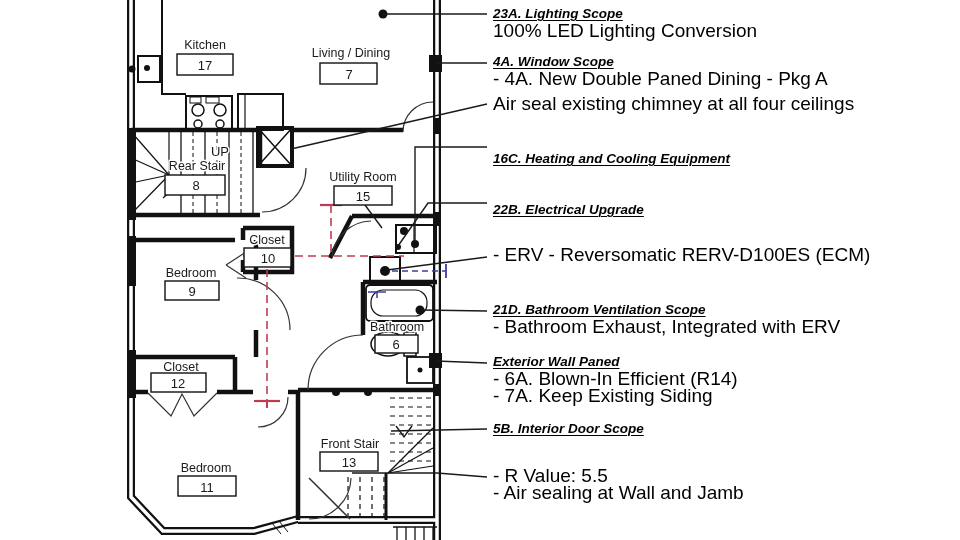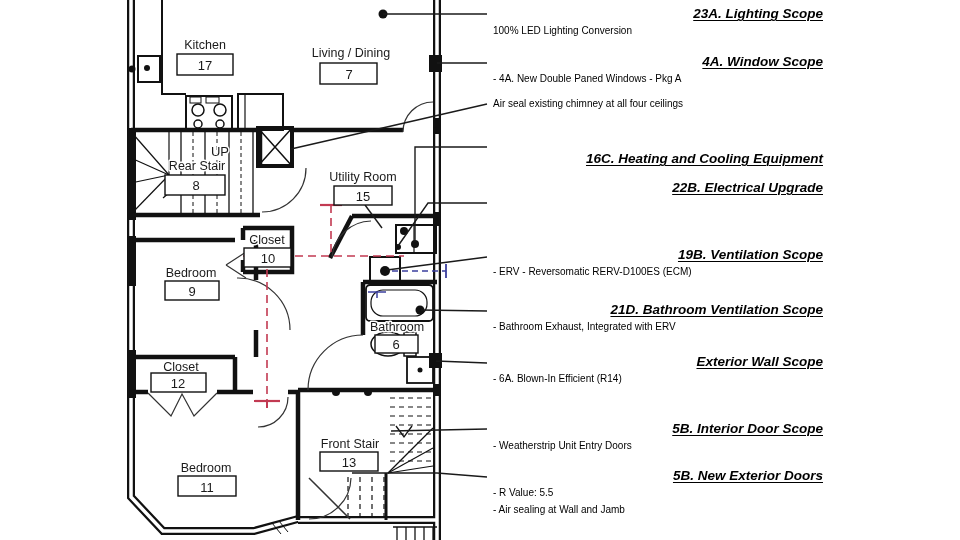--- a/index.html
+++ b/index.html
@@ -14,23 +14,23 @@
     fill:#1a1a1a;
     paint-order:stroke;stroke:#ffffff;stroke-width:3px;stroke-linejoin:round;
   }
   .room-name{font-size:12.5px;}
   .room-num{font-size:13px;}
   .up-label{font-size:13px;}
   
   .callout{position:absolute;left:493px;width:330px;line-height:17px;white-space:nowrap;}
   .callout-heading{
     font-size:13.5px;font-weight:bold;font-style:italic;
-    text-decoration:underline;text-decoration-thickness:1.3px;text-underline-offset:2px;text-align:right;
+    text-decoration:underline;text-decoration-thickness:1.3px;text-underline-offset:2px;
   }
-  .callout-line{font-size:10px;}
+  .callout-line{font-size:19px;}
 </style>
 </head>
 <body>
 
 <div class="stage">
 
   <svg class="plan-svg" viewBox="0 0 960 540">
 
     <g>
       <g stroke="#111" stroke-width="8" fill="none" stroke-linejoin="miter">
@@ -297,55 +297,53 @@
 
   <div>
 
     <div class="callout" style="top:5px">
       <div class="callout-heading">23A. Lighting Scope</div>
       <div class="callout-line">100% LED Lighting Conversion</div>
     </div>
 
     <div class="callout" style="top:53px">
       <div class="callout-heading">4A. Window Scope</div>
-      <div class="callout-line">- 4A. New Double Paned Windows - Pkg A</div>
+      <div class="callout-line">- 4A. New Double Paned Dining - Pkg A</div>
     </div>
 
     <div class="callout" style="top:95px">
       <div class="callout-line">Air seal existing chimney at all four ceilings</div>
     </div>
 
     <div class="callout" style="top:150px">
       <div class="callout-heading">16C. Heating and Cooling Equipment</div>
     </div>
 
-    <div class="callout" style="top:179px">
+    <div class="callout" style="top:201px">
       <div class="callout-heading">22B. Electrical Upgrade</div>
     </div>
 
     <div class="callout" style="top:246px">
-      <div class="callout-heading">19B. Ventilation Scope</div>
       <div class="callout-line">- ERV - Reversomatic RERV-D100ES (ECM)</div>
     </div>
 
     <div class="callout" style="top:301px">
       <div class="callout-heading">21D. Bathroom Ventilation Scope</div>
       <div class="callout-line">- Bathroom Exhaust, Integrated with ERV</div>
     </div>
 
     <div class="callout" style="top:353px">
-      <div class="callout-heading">Exterior Wall Scope</div>
+      <div class="callout-heading">Exterior Wall Paned</div>
       <div class="callout-line">- 6A. Blown-In Efficient (R14)</div>
+      <div class="callout-line">- 7A. Keep Existing Siding</div>
     </div>
 
     <div class="callout" style="top:420px">
       <div class="callout-heading">5B. Interior Door Scope</div>
-      <div class="callout-line">- Weatherstrip Unit Entry Doors</div>
     </div>
 
     <div class="callout" style="top:467px">
-      <div class="callout-heading">5B. New Exterior Doors</div>
       <div class="callout-line">- R Value: 5.5</div>
       <div class="callout-line">- Air sealing at Wall and Jamb</div>
     </div>
 
   </div>
 </div>
 
 </body></html>

